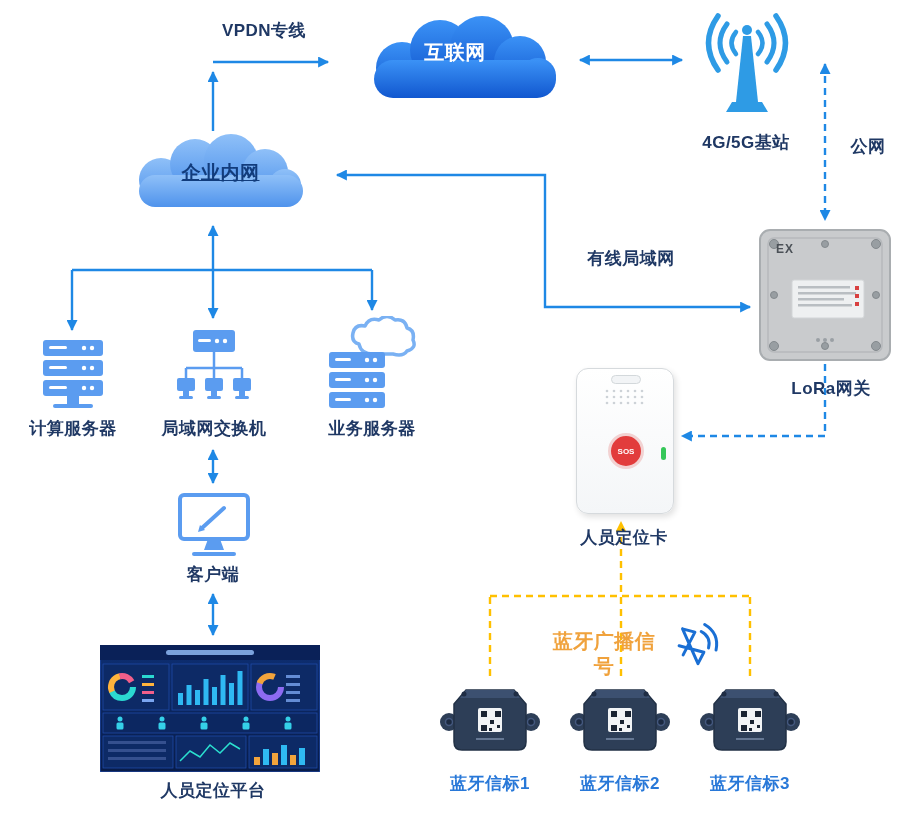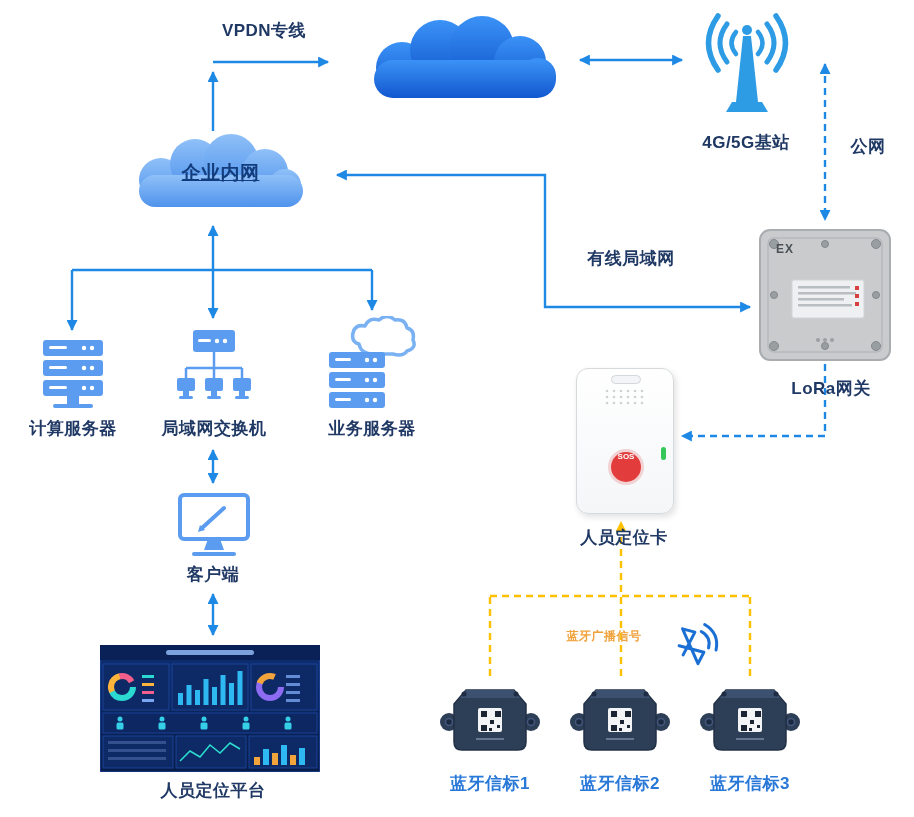--- a/index.html
+++ b/index.html
@@ -3,33 +3,33 @@
 <meta charset="utf-8">
 <style>
   html,body{margin:0;padding:0;background:#ffffff;}
   .stage{position:relative;width:914px;height:817px;background:#ffffff;
          font-family:"Liberation Sans",sans-serif;overflow:hidden;}
   .overlay{position:absolute;left:0;top:0;width:914px;height:817px;}
   .lbl{position:absolute;font-weight:bold;color:#1f3864;font-size:17px;
        text-align:center;line-height:1.25;letter-spacing:.5px;}
   .lbl-white{color:#ffffff;font-size:20px;}
   .lbl-cloud{color:#123c7c;font-size:19px;text-decoration:underline;}
-  .lbl-orange{color:#f0a23c;font-size:12px;}
+  .lbl-orange{color:#f0a23c;font-size:20px;}
   .lbl-blue{color:#2878d8;}
   .node{position:absolute;}
   
   .card{position:absolute;left:576px;top:368px;width:96px;height:144px;
         background:linear-gradient(180deg,#ffffff 0%,#f4f6f8 100%);
         border:1px solid #d6dadd;border-radius:12px;
         box-shadow:2px 3px 6px rgba(0,0,0,.12);}
   .card .slot{position:absolute;left:34px;top:6px;width:28px;height:7px;
         border:1.5px solid #d3d8db;border-radius:5px;background:#f2f4f6;}
-  .card .sos{position:absolute;left:31px;top:80px;width:30px;height:30px;
+  .card .sos{position:absolute;left:31px;top:64px;width:30px;height:30px;
         border-radius:50%;background:#e23c3c;border:3px solid #f2d2d2;
-        display:flex;align-items:flex-start;justify-content:center;
+        display:flex;align-items:center;justify-content:center;
         color:#ffffff;font-size:8px;font-weight:bold;}
   .card .led{position:absolute;left:84px;top:78px;width:5px;height:13px;
         border-radius:3px;background:#35c759;}
   
   .gw{position:absolute;left:758px;top:228px;width:134px;height:134px;}
   .gw .ex{position:absolute;left:18px;top:14px;font-size:12px;font-weight:bold;
         color:#4b5157;letter-spacing:1px;}
 </style>
 </head>
 <body>
@@ -86,20 +86,21 @@
       <g fill="url(#gradNet)">
         <circle cx="62" cy="60" r="26"></circle>
           <circle cx="100" cy="42" r="30"></circle>
         <circle cx="142" cy="40" r="32"></circle>
           <circle cx="180" cy="54" r="26"></circle>
         <circle cx="198" cy="68" r="18"></circle>
           <rect x="34" y="52" width="182" height="38" rx="19"></rect>
       </g>
     </svg>
   </div>
+  <div class="lbl lbl-white" style="left:340px;top:40px;width:230px;">互联网</div>
 
   <div class="node" style="left:113px;top:128px;width:215px;height:90px;">
     <svg width="215" height="90" viewBox="0 0 215 90">
       <defs>
         <linearGradient id="gradIntra" x1="0" y1="0" x2="0" y2="1">
           <stop offset="0" stop-color="#8fc0f8"></stop>
             <stop offset="1" stop-color="#4f93ec"></stop>
         </linearGradient>
       </defs>
       <g fill="url(#gradIntra)">

